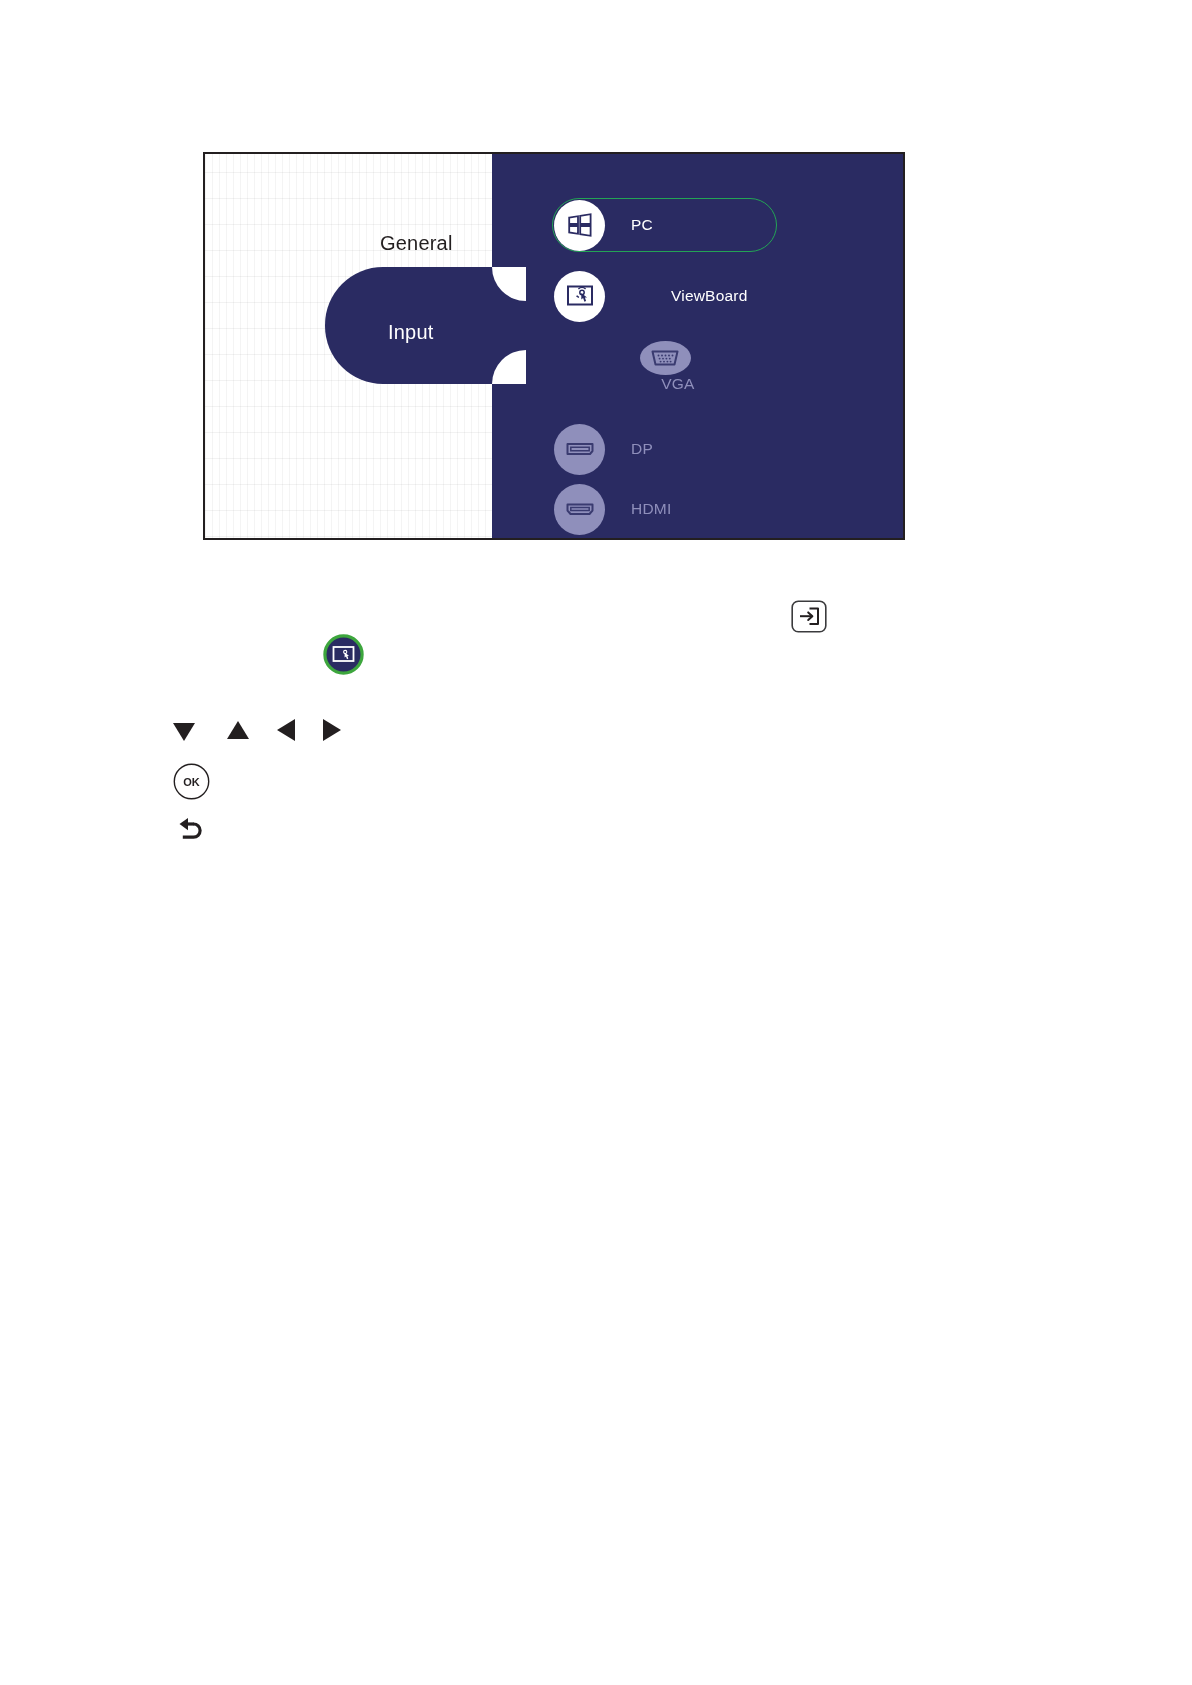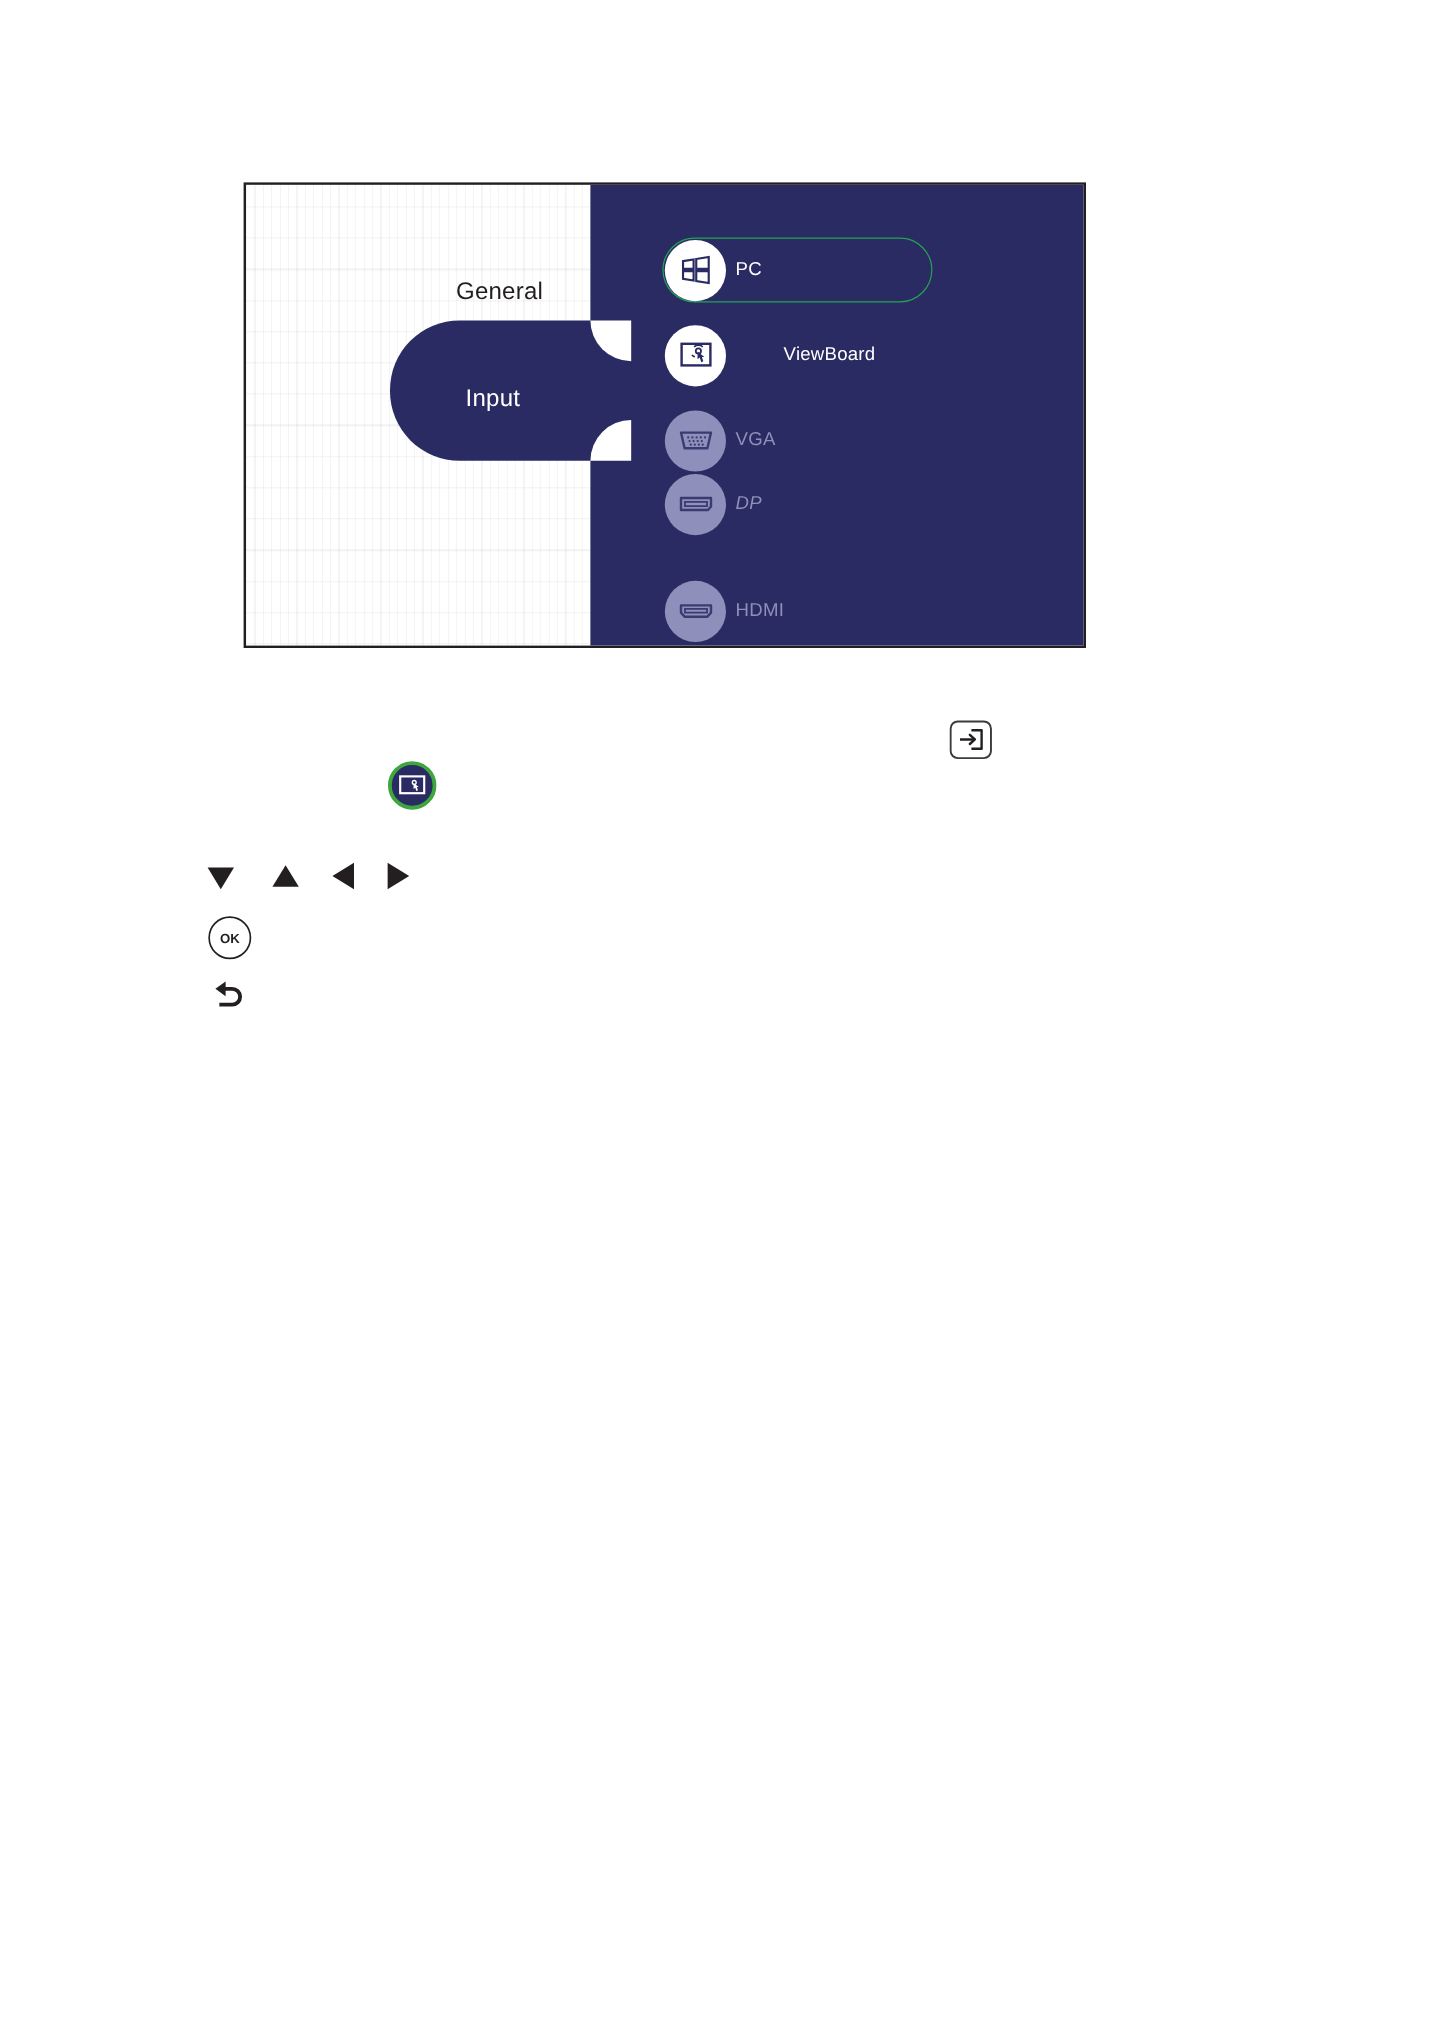--- a/index.html
+++ b/index.html
@@ -131,21 +131,21 @@
     align-items: center;
     justify-content: center;
   }
   .src-icon.on {
     background: #ffffff;
   }
   .src-icon.off {
     background: #8f8fbb;
   }
   .src-label {
-    margin-left: 8px;
+    margin-left: 26px;
     font-size: 15.5px;
     letter-spacing: 0.2px;
     white-space: nowrap;
   }
   .src-label.on  { color: #ffffff; }
   .src-label.off { color: #8f8fbb; }
 
   
   .glyph { position: absolute; }
 
@@ -216,21 +216,21 @@
             <circle cx="18" cy="11.5" r="2.2"></circle>
             <path d="M14.4 8.0 A5.2 5.2 0 0 1 21.6 8.0"></path>
             <path d="M12.6 14.8 A5.2 5.2 0 0 0 15.0 16.4"></path>
           </g>
           <path d="M17.3 12.0 L17.3 18.4 L19.1 17.0 L20.4 20.8 L22.1 20.1 L20.9 16.5 L23.0 16.4 Z" fill="#2a2b62"></path>
         </svg>
       </span>
       <span class="src-label on">ViewBoard</span>
     </div>
 
-    <div class="source-row" style="top:186px;">
+    <div class="source-row" style="top:186px;flex-direction:column;">
       <span class="src-icon off">
         <svg width="34" height="26" viewBox="0 0 34 26" aria-hidden="true">
           <path d="M4.5 6.5 L29.5 6.5 L26.5 19.5 L7.5 19.5 Z" fill="none" stroke="#3a3b70" stroke-width="2" stroke-linejoin="round"></path>
           <g fill="#3a3b70">
             <circle cx="10.5" cy="10.5" r="0.95"></circle>
               <circle cx="14" cy="10.5" r="0.95"></circle>
             <circle cx="17.5" cy="10.5" r="0.95"></circle>
               <circle cx="21" cy="10.5" r="0.95"></circle>
             <circle cx="24.5" cy="10.5" r="0.95"></circle>
             <circle cx="11.6" cy="13.6" r="0.95"></circle>
@@ -240,21 +240,21 @@
             <circle cx="12.6" cy="16.6" r="0.95"></circle>
               <circle cx="16" cy="16.6" r="0.95"></circle>
             <circle cx="19.4" cy="16.6" r="0.95"></circle>
               <circle cx="22.6" cy="16.6" r="0.95"></circle>
           </g>
         </svg>
       </span>
       <span class="src-label off">VGA</span>
     </div>
 
-    <div class="source-row" style="top:239px;font-style:italic;">
+    <div class="source-row" style="top:268px;">
       <span class="src-icon off">
         <svg width="34" height="22" viewBox="0 0 34 22" aria-hidden="true">
           <path d="M4.5 6.0 L29.5 6.0 L29.5 13.0 L27.0 16.0 L4.5 16.0 Z" fill="none" stroke="#3a3b70" stroke-width="2" stroke-linejoin="round"></path>
           <path d="M7.8 9.3 L26.2 9.3 L26.2 12.7 L7.8 12.7 Z" fill="none" stroke="#3a3b70" stroke-width="1.5"></path>
         </svg>
       </span>
       <span class="src-label off">DP</span>
     </div>
 
     <div class="source-row" style="top:328px;text-align:center;">

